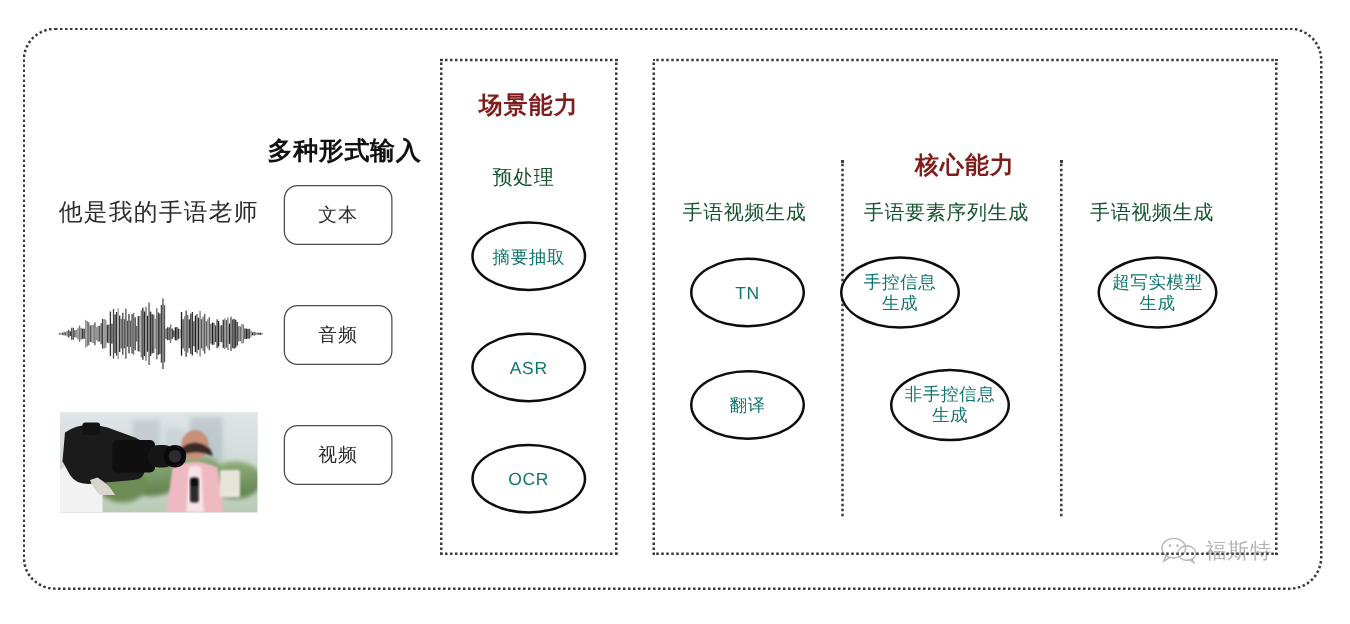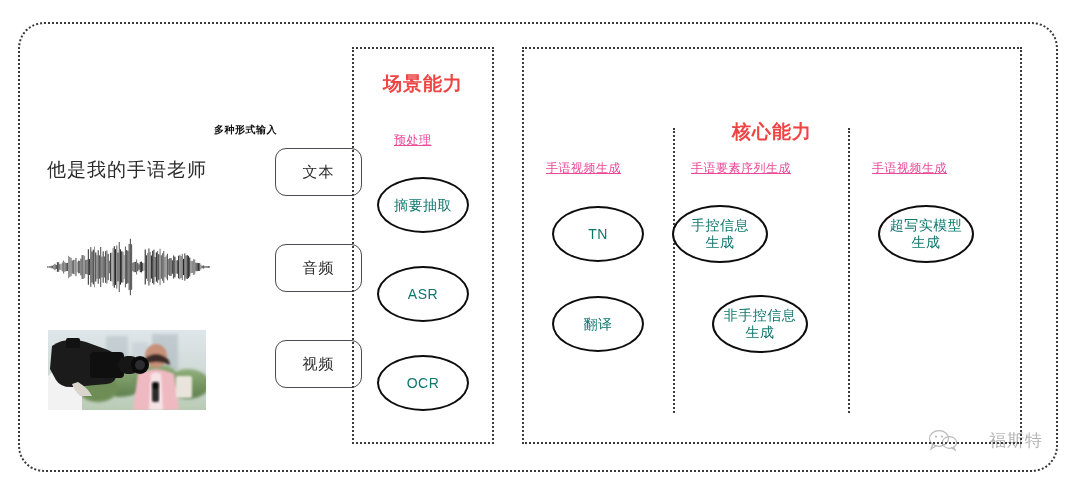--- a/index.html
+++ b/index.html
@@ -30,47 +30,46 @@
     background:transparent;
   }
   .panel-scene{left:352px;top:47px;width:142px;height:397px;}
   .panel-core {left:522px;top:47px;width:500px;height:397px;}
 
   .panel-title{
     position:absolute;left:0;width:100%;
     text-align:center;
     font-size:19px;font-weight:bold;
     letter-spacing:1px;
-    color:#ef4444;
+    color:#7f1d1d;
   }
   .panel-scene .panel-title{top:22px;}
   .panel-core  .panel-title{top:22px;margin-top:48px;}
 
   .multi-input-label{
     position:absolute;left:214px;top:107px;
-    font-size:10px;font-weight:bold;letter-spacing:.5px;
-    white-space:nowrap;color:#111;margin-top:16px;
+    font-size:20px;font-weight:bold;letter-spacing:.5px;
+    white-space:nowrap;color:#111;
   }
 
   .sample-sentence{
     position:absolute;left:47px;top:157px;
     font-size:19px;letter-spacing:1px;
     white-space:nowrap;color:#2b2b2b;
   }
 
   
   .mod-box{
     position:absolute;left:227px;width:87px;height:48px;
     border:1.6px solid #4a4a55;
     border-radius:11px;
     box-sizing:border-box;
     display:flex;align-items:center;justify-content:center;
     font-size:15px;letter-spacing:1px;color:#2b2b2b;
     background:#fff;
-    margin-left:48px;
   }
   .mod-text  {top:148px;}
   .mod-audio {top:244px;text-align:right;}
   .mod-video {top:340px;}
 
   
   .waveform{position:absolute;left:44px;top:234px;width:168px;height:66px;}
 
   
   .video-thumb{
@@ -82,22 +81,22 @@
   .col-divider{
     position:absolute;top:128px;width:0;height:285px;
     border-left:2px dotted #3a3a3a;
   }
   .div-1{left:673px;}
   .div-2{left:848px;}
 
   
   .sub-header{
     position:absolute;
-    font-size:12px;letter-spacing:.5px;
-    white-space:nowrap;color:#ec4899;text-decoration:underline;
+    font-size:16px;letter-spacing:.5px;
+    white-space:nowrap;color:#14532d;
   }
 
   
   .ellipse{
     position:absolute;
     display:flex;align-items:center;justify-content:center;
     text-align:center;
     border:2.4px solid #0d0d0d;
     border-radius:50%;
     box-sizing:border-box;
@@ -112,21 +111,20 @@
 
   
   .watermark{
     position:absolute;left:928px;top:428px;
     display:flex;align-items:center;gap:6px;
     opacity:.42;
   }
   .wm-text{
     font-size:17px;color:#4a4a4a;letter-spacing:1px;
     white-space:nowrap;
-    margin-left:25px;
   }
 </style>
 </head>
 <body>
 
 <div id="canvas">
 
   <div class="outer-frame"></div>
 
   <div class="multi-input-label">多种形式输入</div>

